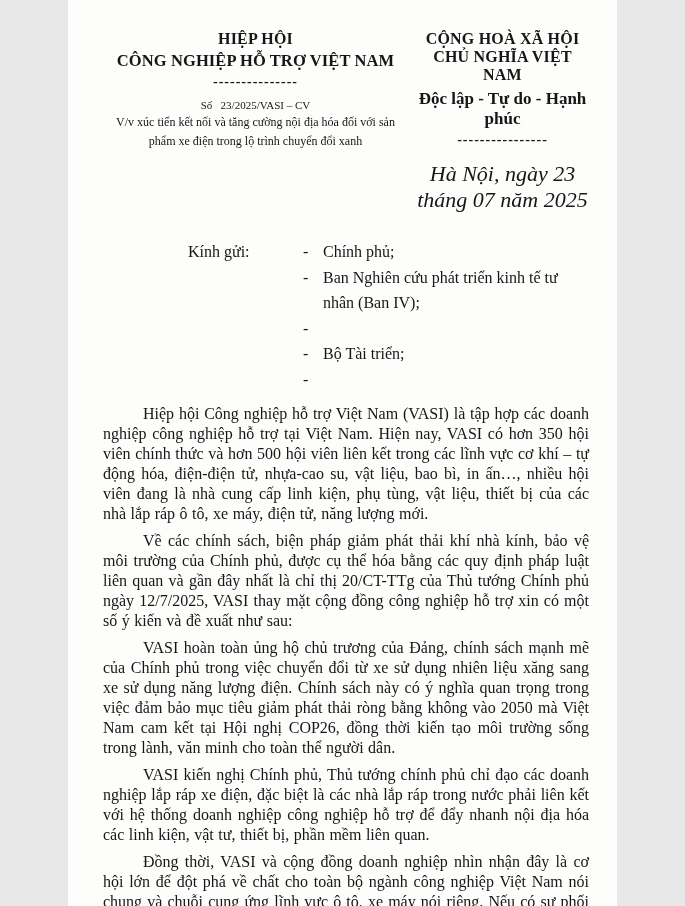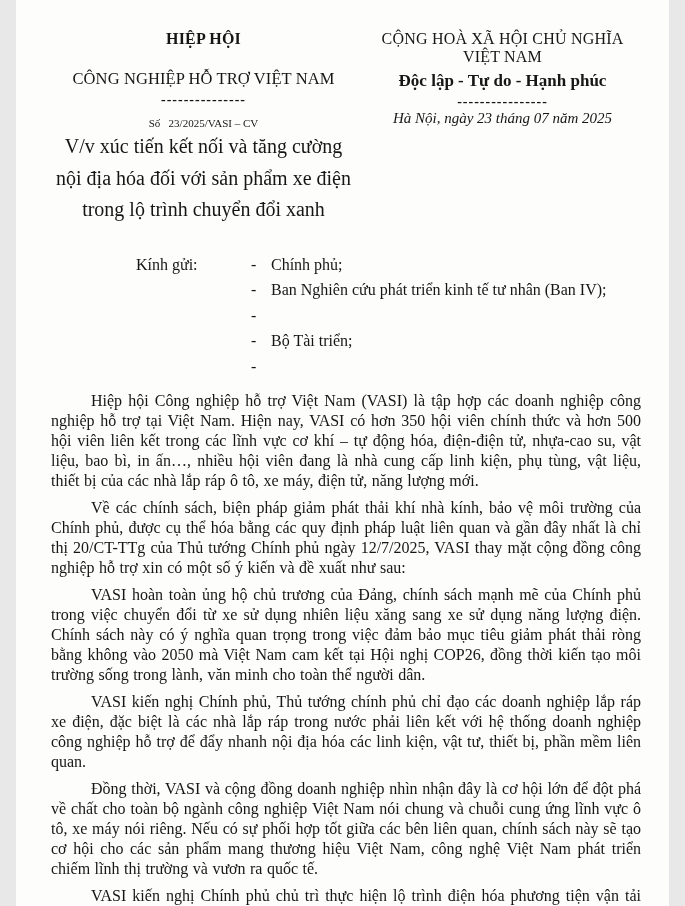--- a/index.html
+++ b/index.html
@@ -1,18 +1,18 @@
 <!DOCTYPE html>
 <html lang="vi"><head>
 <meta charset="utf-8">
 <style>
   * { margin: 0; padding: 0; box-sizing: border-box; }
   html, body { background: #e8e8e8; }
   .page {
-    width: 653px;
+    width: 549px;
     height: 906px;
     margin: 0 auto;
     background: #fdfdfc;
     color: #161616;
     font-family: "Liberation Serif", "DejaVu Serif", serif;
     padding: 30px 28px 0 35px;
     overflow: hidden;
     position: relative;
   }
 
@@ -27,57 +27,57 @@
     flex: 1;
     text-align: center;
     padding-left: 8px;
   }
   .org-line1 {
     font-weight: bold;
     font-size: 16px;
     letter-spacing: 0.2px;
   }
   .org-line2 {
-    font-weight: normal;
+    font-weight: bold;
     font-size: 16.5px;
-    margin-top: 21px;
+    margin-top: 3px;
     letter-spacing: 0.1px;
   }
   .separator {
     font-weight: bold;
     font-size: 14px;
     letter-spacing: 1px;
     line-height: 10px;
     margin-top: 6px;
   }
   .doc-number {
     font-size: 11px;
     margin-top: 12px;
     white-space: pre-wrap;
   }
   .subject {
-    font-size: 20px;
+    font-size: 12px;
     line-height: 1.58;
     margin-top: 2px;
     padding: 0 2px;
   }
   .national-title {
-    font-weight: normal;
+    font-weight: bold;
     font-size: 16px;
     letter-spacing: 0.2px;
   }
   .motto {
     font-weight: bold;
     font-size: 17px;
     margin-top: 5px;
   }
   .place-date {
     font-style: italic;
-    font-size: 15px;
-    margin-top: 3px;
+    font-size: 22px;
+    margin-top: 16px;
     text-align: center;
   }
 
   
   .recipients {
     display: flex;
     margin: 26px 0 0 85px;
     font-size: 16px;
     justify-content: center;
   }

